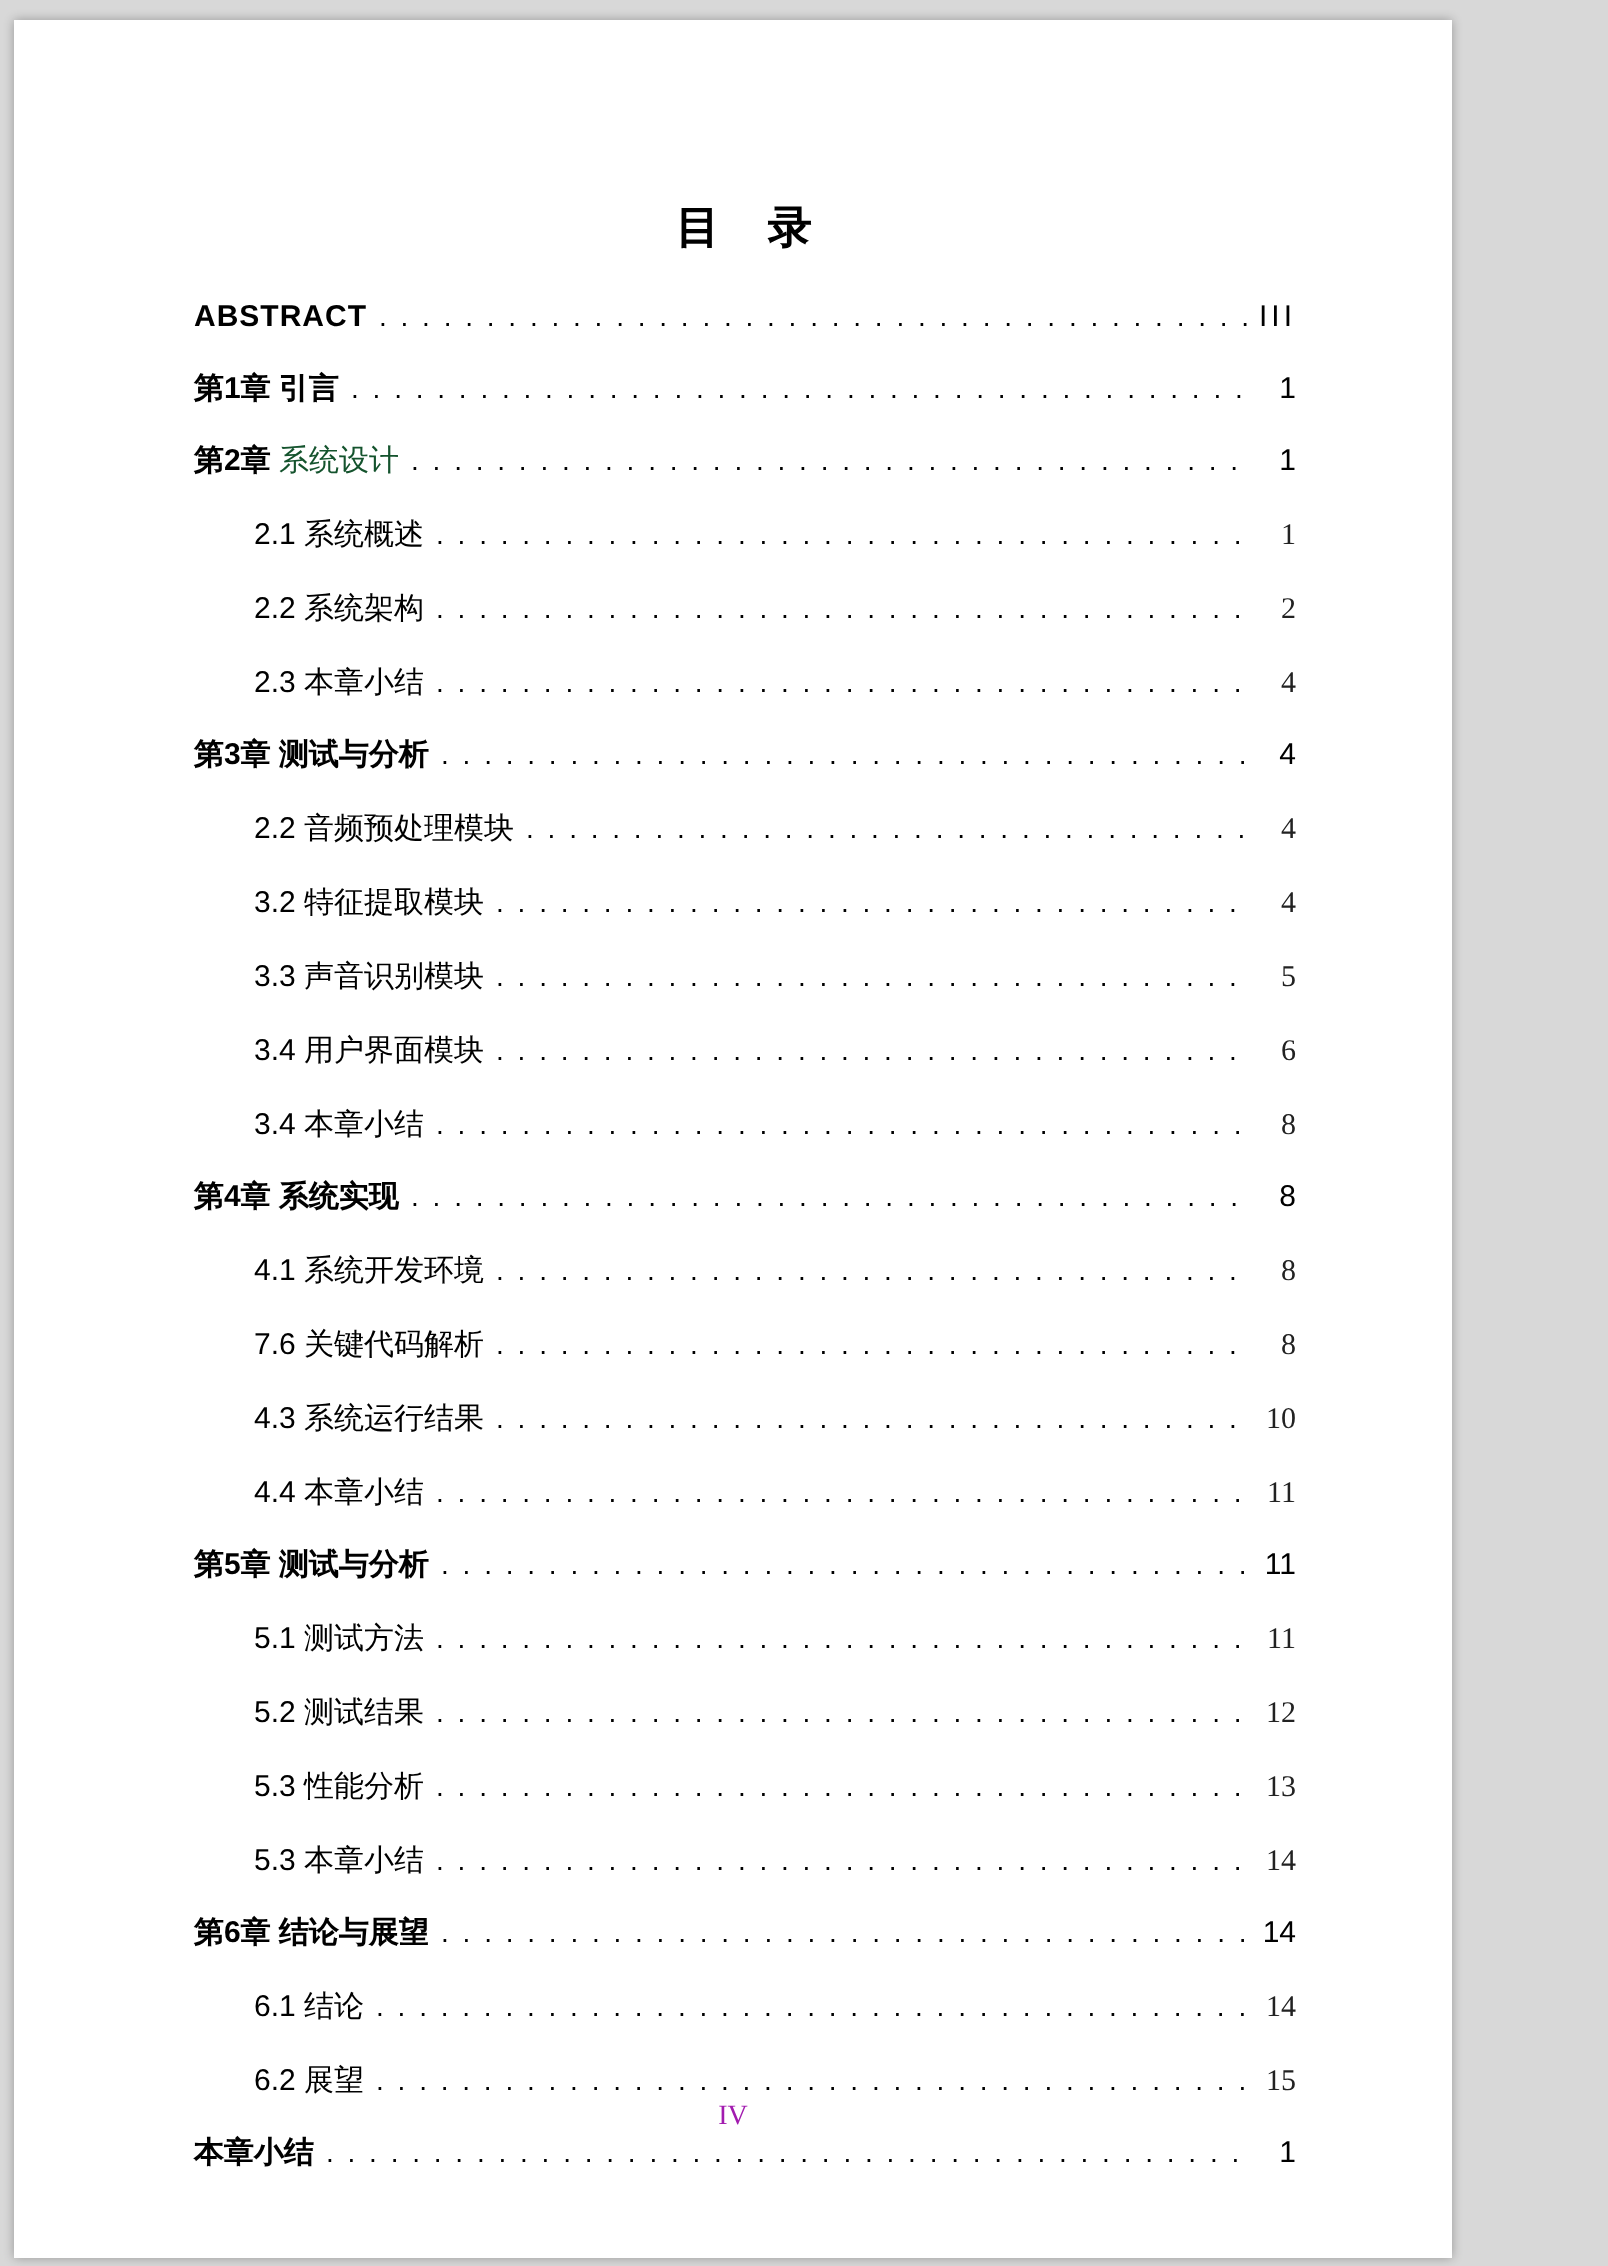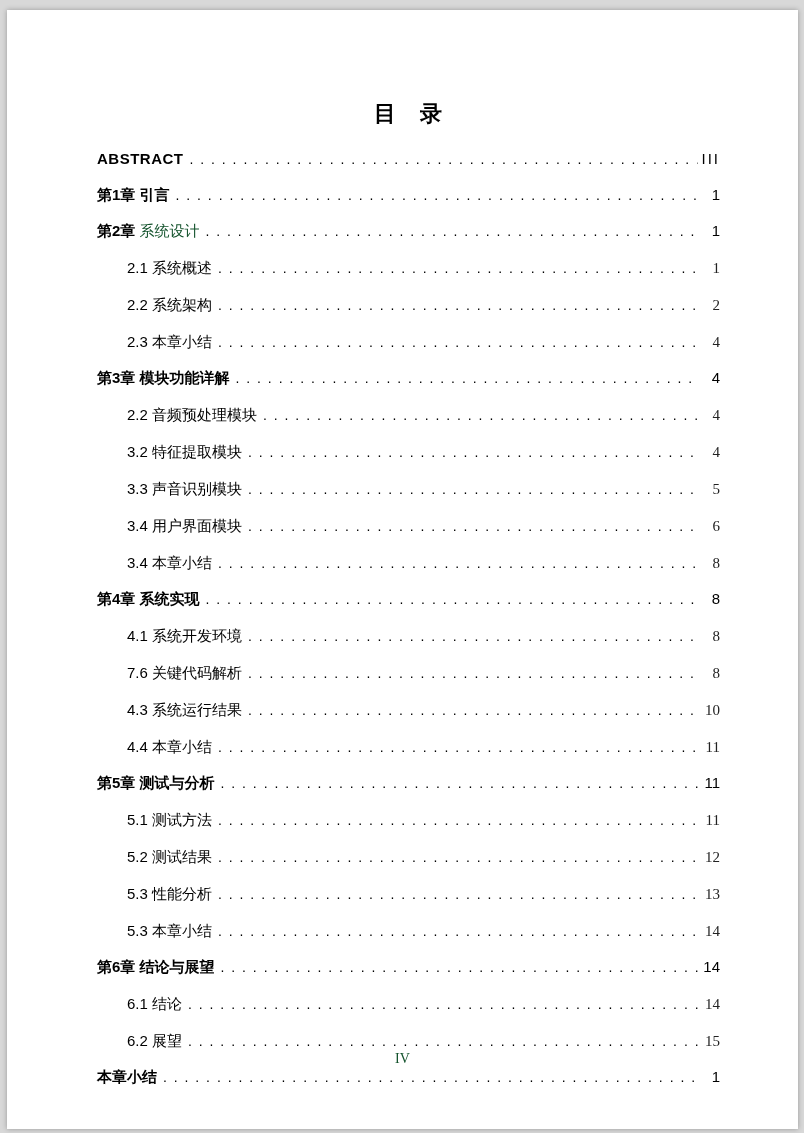--- a/index.html
+++ b/index.html
@@ -5,21 +5,21 @@
   * { margin: 0; padding: 0; box-sizing: border-box; }
   html, body {
     width: 804px; height: 1133px;
     background: #d8d8d8;
     font-family: "Liberation Sans", "DejaVu Sans", sans-serif;
     overflow: hidden;
   }
   .page {
     position: absolute;
     left: 7px; top: 10px;
-    width: 791px; height: 1119px;
+    width: 719px; height: 1119px;
     background: #ffffff;
     box-shadow: 0 0 5px rgba(0,0,0,0.30);
   }
   .content {
     padding: 88px 78px 0 90px;
   }
   .toc-title {
     text-align: center;
     font-size: 22px;
     line-height: 32px;
@@ -73,21 +73,21 @@
   }
   .toc-row.latin .entry-label { letter-spacing: 0.5px; text-align: center; }
   .toc-row.latin .pagenum { letter-spacing: 2px; }
   .footer {
     position: absolute;
     left: 0; bottom: 62px;
     width: 100%;
     text-align: center;
     font-family: "Liberation Serif", "DejaVu Serif", serif;
     font-size: 14px;
-    color: #14532d;
+    color: #a21caf;
   }
 </style>
 </head>
 <body>
 
 <div class="page">
   <div class="content">
     <h1 class="toc-title">目　录</h1>
     <div class="toc-list">
   <div class="toc-row chapter latin">
@@ -120,21 +120,21 @@
     <span class="pagenum">2</span>
   </div>
 
   <div class="toc-row sub">
     <span class="entry-label"><span class="prefix">2.3 本章小结</span><span class="serif-part"></span></span>
     <span class="leader">. . . . . . . . . . . . . . . . . . . . . . . . . . . . . . . . . . . . . . . . . . . . . . . . . . . . . . . . . . . . . . . . . . . . . . . . . . . . . . . . . . . . . . . . . . . . . . . . . . . . . . . . . . . . . . . . . . . . . . . . . . . . . . . . . . . . . . . . . . . . </span>
     <span class="pagenum">4</span>
   </div>
 
   <div class="toc-row chapter">
-    <span class="entry-label"><span class="prefix">第3章 模块功能详解</span><span class="serif-part"></span></span>
+    <span class="entry-label"><span class="prefix">第3章 测试与分析</span><span class="serif-part"></span></span>
     <span class="leader">. . . . . . . . . . . . . . . . . . . . . . . . . . . . . . . . . . . . . . . . . . . . . . . . . . . . . . . . . . . . . . . . . . . . . . . . . . . . . . . . . . . . . . . . . . . . . . . . . . . . . . . . . . . . . . . . . . . . . . . . . . . . . . . . . . . . . . . . . . . . </span>
     <span class="pagenum">4</span>
   </div>
 
   <div class="toc-row sub">
     <span class="entry-label"><span class="prefix">2.2 音频预处理模块</span><span class="serif-part"></span></span>
     <span class="leader">. . . . . . . . . . . . . . . . . . . . . . . . . . . . . . . . . . . . . . . . . . . . . . . . . . . . . . . . . . . . . . . . . . . . . . . . . . . . . . . . . . . . . . . . . . . . . . . . . . . . . . . . . . . . . . . . . . . . . . . . . . . . . . . . . . . . . . . . . . . . </span>
     <span class="pagenum">4</span>
   </div>
 

